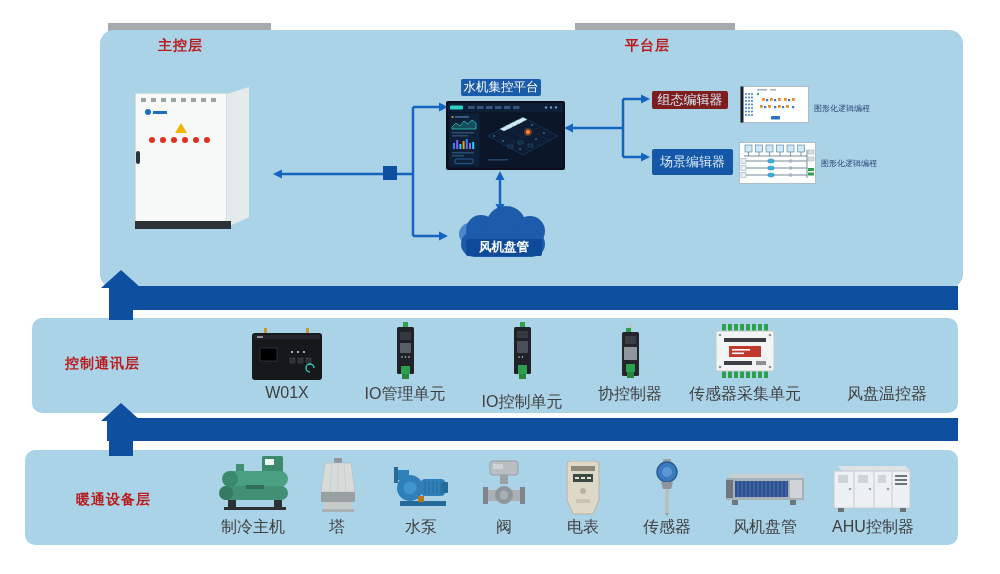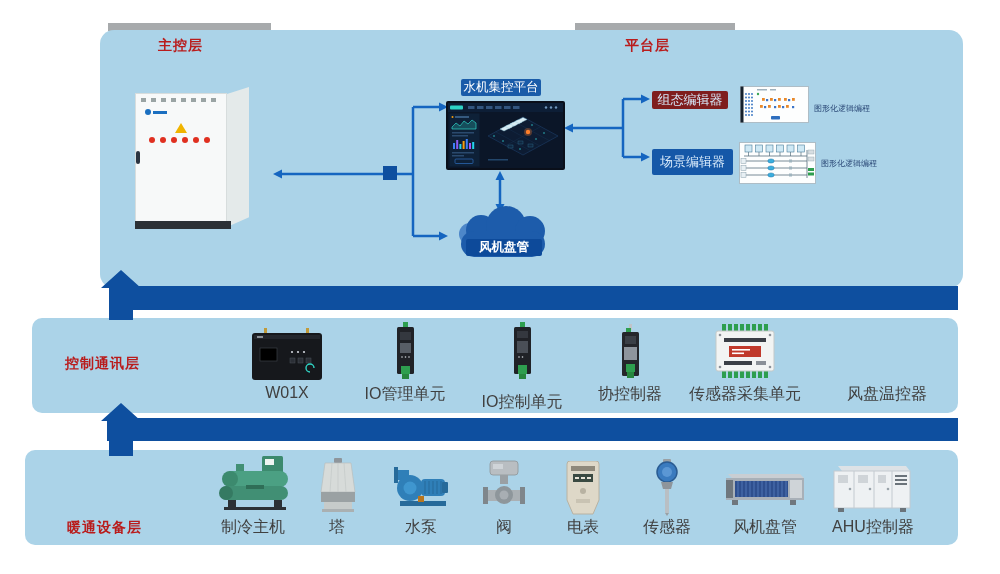--- a/index.html
+++ b/index.html
@@ -70,21 +70,21 @@
       <polygon points="564,128 573,123.5 573,132.5"></polygon>
       <polygon points="650,99 641,94.5 641,103.5"></polygon>
       <polygon points="650,157 641,152.5 641,161.5"></polygon>
       <rect x="383" y="166" width="14" height="14" fill="#0e4f9f"></rect>
     </g>
   </svg>
 
   <div class="layer-title" style="left:158px;top:37px;">主控层</div>
   <div class="layer-title" style="left:625px;top:37px;">平台层</div>
   <div class="layer-title" style="left:65px;top:355px;">控制通讯层</div>
-  <div class="layer-title" style="left:67px;top:491px;margin-top:28px;">暖通设备层</div>
+  <div class="layer-title" style="left:76px;top:491px;">暖通设备层</div>
 
   <div class="abs" style="left:135px;top:85px;width:115px;height:146px;">
     <div class="cab-side"></div>
     <div class="cab-front"></div>
     <div class="cab-vents"></div>
     <div class="cab-logo-dot"></div>
     <div class="cab-logo-bar"></div>
     <div class="warn"></div>
     <div class="dot-red" style="left:14px;"></div>
     <div class="dot-red" style="left:25px;"></div>

